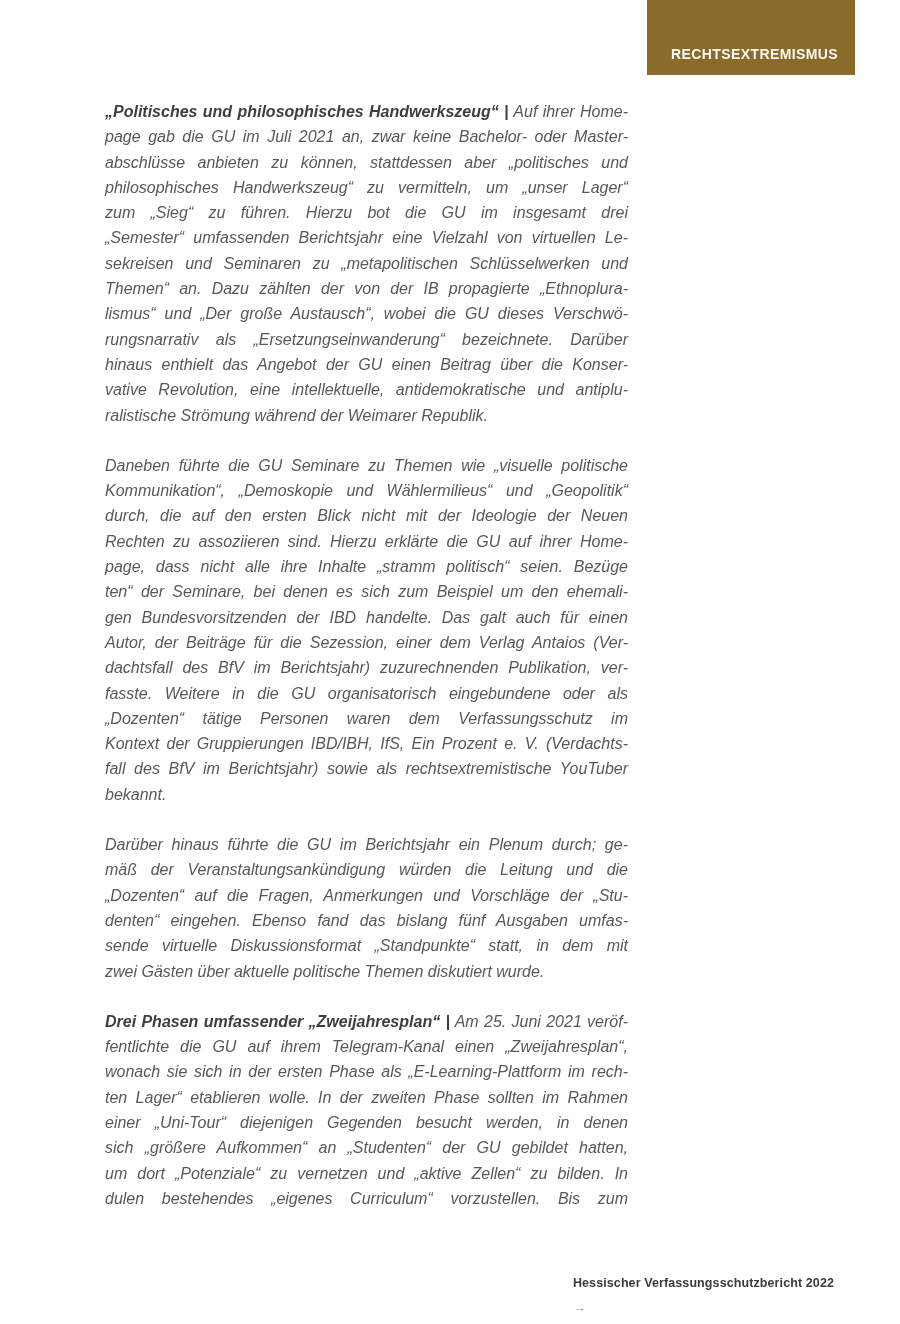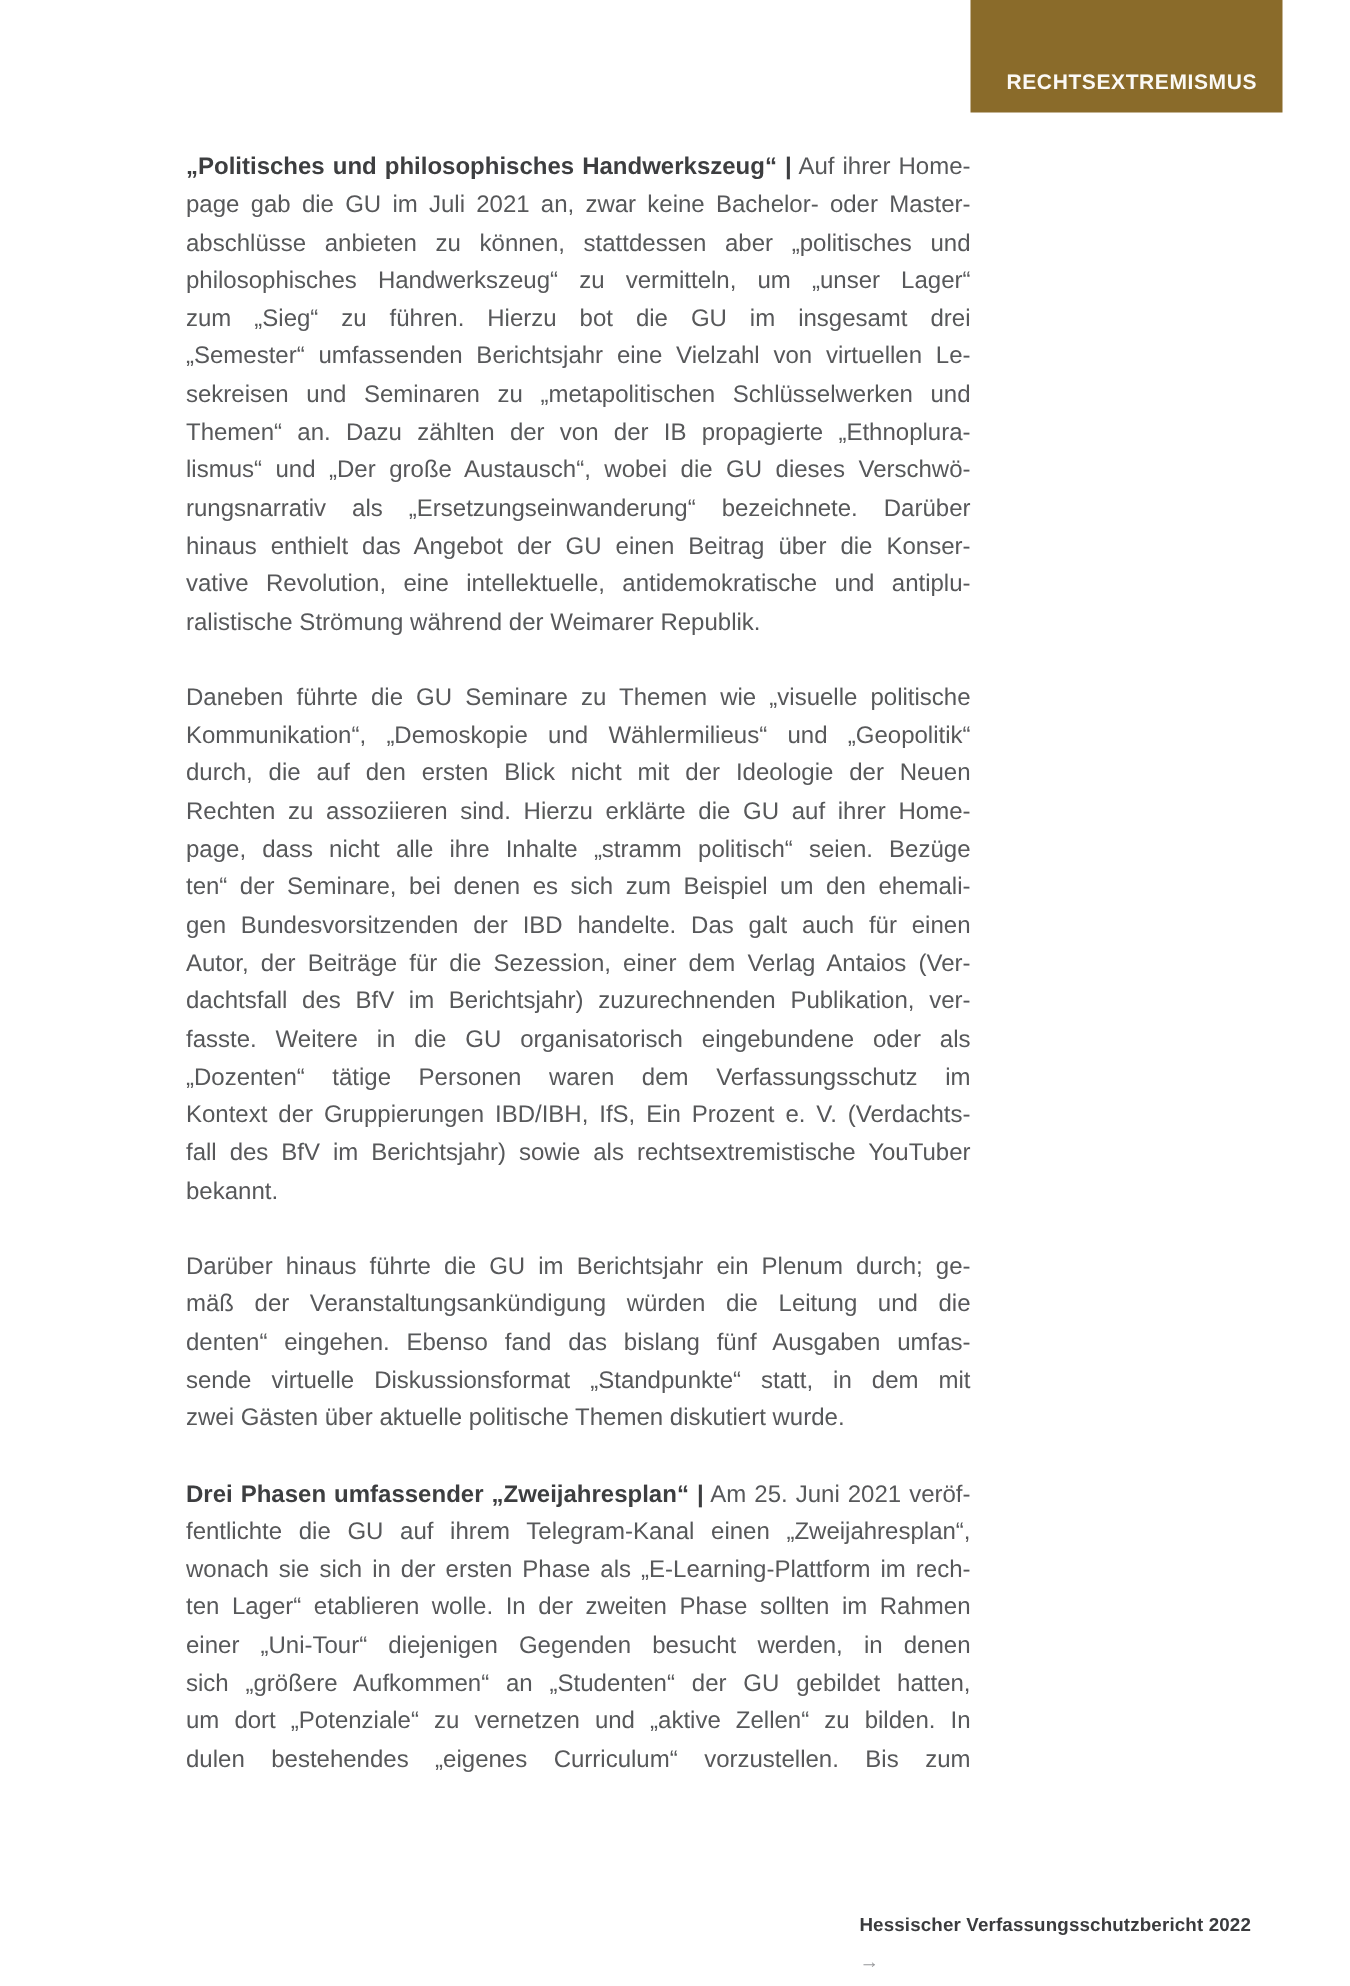--- a/index.html
+++ b/index.html
@@ -27,26 +27,27 @@
   .section-badge span {
     color: #fbf9f5;
     font-size: 14px;
     font-weight: 700;
     letter-spacing: 0.4px;
     white-space: nowrap;
   }
   
   .body-col {
     position: absolute;
-    left: 124px;
+    left: 105px;
     top: 99px;
     width: 523px;
     color: #57585a;
     font-size: 16px;
     line-height: 25.3px;
+    font-style: italic;
   }
   .paragraph { margin-bottom: 25px; }
   .paragraph:last-child { margin-bottom: 0; }
   .line {
     text-align: justify;
     text-align-last: justify;
     white-space: normal;
   }
   .line.last { text-align-last: left; }
   .line strong {
@@ -117,20 +118,21 @@
         <div class="line">dachtsfall des BfV im Berichtsjahr) zuzurechnenden Publikation, ver-</div>
         <div class="line">fasste. Weitere in die GU organisatorisch eingebundene oder als</div>
         <div class="line">„Dozenten“ tätige Personen waren dem Verfassungsschutz im</div>
         <div class="line">Kontext der Gruppierungen IBD/IBH, IfS, Ein Prozent e. V. (Verdachts-</div>
         <div class="line">fall des BfV im Berichtsjahr) sowie als rechtsextremistische YouTuber</div>
         <div class="line last">bekannt.</div>
       </div>
       <div class="paragraph">
         <div class="line">Darüber hinaus führte die GU im Berichtsjahr ein Plenum durch; ge-</div>
         <div class="line">mäß der Veranstaltungsankündigung würden die Leitung und die</div>
+        <div class="line">„Dozenten“ auf die Fragen, Anmerkungen und Vorschläge der „Stu-</div>
         <div class="line">denten“ eingehen. Ebenso fand das bislang fünf Ausgaben umfas-</div>
         <div class="line">sende virtuelle Diskussionsformat „Standpunkte“ statt, in dem mit</div>
         <div class="line last">zwei Gästen über aktuelle politische Themen diskutiert wurde.</div>
       </div>
       <div class="paragraph">
         <div class="line"><strong>Drei Phasen umfassender „Zweijahresplan“ |</strong> Am 25. Juni 2021 veröf-</div>
         <div class="line">fentlichte die GU auf ihrem Telegram-Kanal einen „Zweijahresplan“,</div>
         <div class="line">wonach sie sich in der ersten Phase als „E-Learning-Plattform im rech-</div>
         <div class="line">ten Lager“ etablieren wolle. In der zweiten Phase sollten im Rahmen</div>
         <div class="line">einer „Uni-Tour“ diejenigen Gegenden besucht werden, in denen</div>

